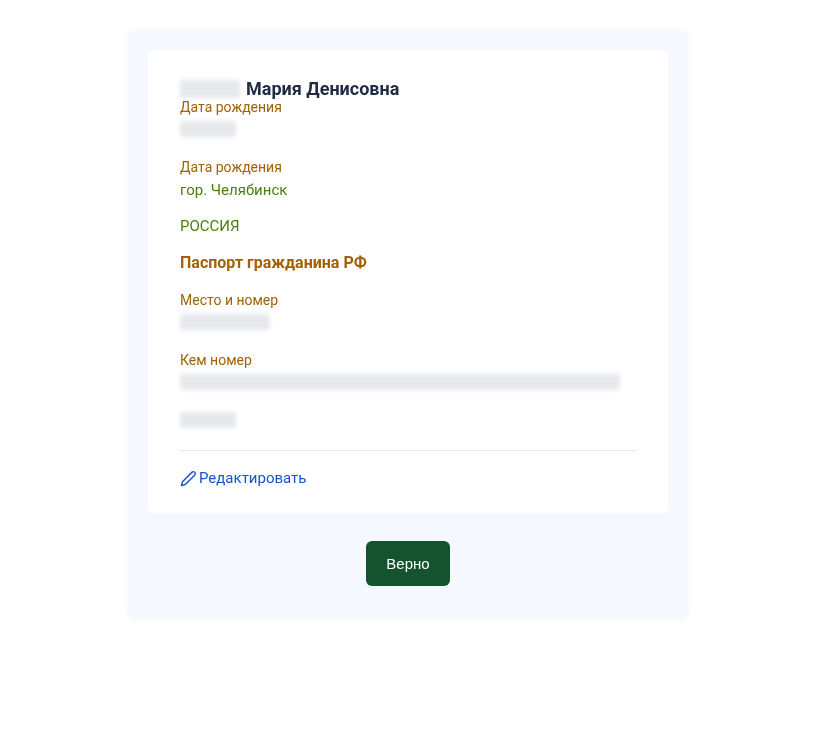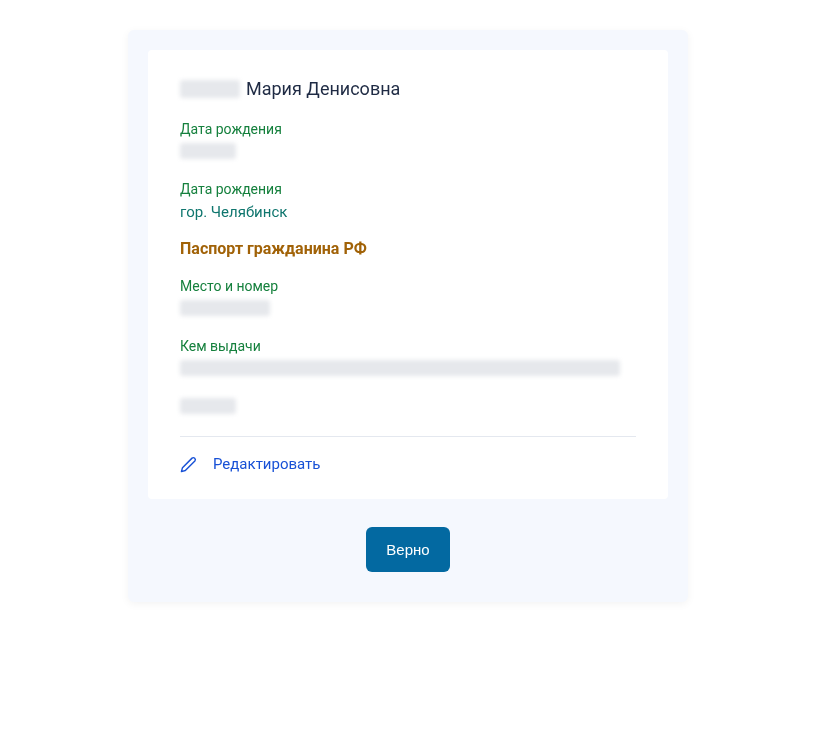--- a/index.html
+++ b/index.html
@@ -17,81 +17,80 @@
     padding: 20px 20px 30px 20px;
     box-shadow: 0 2px 8px rgba(0,0,0,0.05);
   }
   .card {
     background: #fff;
     border-radius: 4px;
     padding: 28px 32px 22px 32px;
   }
   .person-name {
     font-size: 18px;
-    font-weight: 400;
+    font-weight: 700;
     color: #1f2b44;
-    margin-bottom: 22px;
     display: flex;
     align-items: center;
     gap: 6px;
   }
   .blur {
     display: inline-block;
     background: #e6e8ec;
     border-radius: 3px;
     filter: blur(2px);
   }
   .blur-sm { width: 60px; height: 18px; }
   .blur-xs { width: 56px; height: 16px; }
   .blur-md { width: 90px; height: 16px; }
   .blur-lg { width: 440px; height: 16px; }
   .field {
     margin-bottom: 18px;
   }
   .field-label {
     font-size: 14px;
-    color: #15803d;
+    color: #a16207;
     margin-bottom: 6px;
   }
   .field-value {
     font-size: 15px;
-    color: #0f766e;
+    color: #4d7c0f;
   }
   .section-title {
     font-size: 16px;
     font-weight: 700;
     color: #a16207;
     margin: 12px 0 20px 0;
   }
   .divider {
     border: none;
     border-top: 1px solid #e4e8ef;
     margin: 16px 0 18px 0;
   }
   .edit-link {
     display: inline-flex;
     align-items: center;
-    gap: 16px;
+    gap: 2px;
     color: #1851d6;
     font-size: 15px;
     cursor: pointer;
     text-decoration: none;
   }
   .edit-link svg {
     width: 17px;
     height: 17px;
     stroke: #1851d6;
   }
   .confirm-row {
     display: flex;
     justify-content: center;
     margin-top: 28px;
   }
   .btn-confirm {
-    background: #0369a1;
+    background: #14532d;
     color: #fff;
     border: none;
     border-radius: 6px;
     padding: 14px 20px;
     font-size: 15px;
     font-weight: 500;
     cursor: pointer;
   }
 </style>
 </head>
@@ -111,34 +110,35 @@
         <span class="blur blur-xs"></span>
       </div>
     </div>
 
     <div class="field">
       <div class="field-label">Дата рождения</div>
       <div class="field-value">гор. Челябинск</div>
     </div>
 
     <div class="field">
+      <div class="field-value">РОССИЯ</div>
     </div>
 
     <div class="section-title">Паспорт гражданина РФ</div>
 
     <div class="field">
       <div class="field-label">Место и номер</div>
       <div class="field-value">
         <span class="blur blur-md"></span>
       </div>
     </div>
 
 
     <div class="field">
-      <div class="field-label">Кем выдачи</div>
+      <div class="field-label">Кем номер</div>
       <div class="field-value">
         <span class="blur blur-lg"></span>
       </div>
     </div>
 
     <div class="field">
       <div class="field-value">
         <span class="blur blur-xs"></span>
       </div>
     </div>

